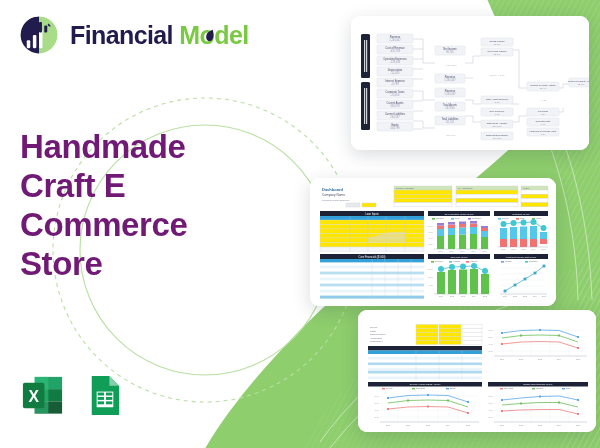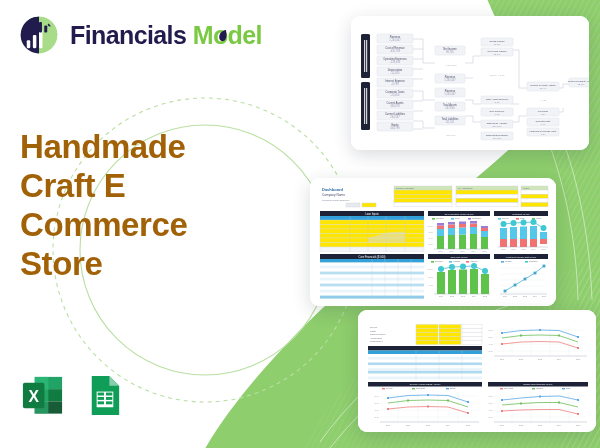--- a/index.html
+++ b/index.html
@@ -18,21 +18,21 @@
   .brand-mark{width:42px;height:42px;flex:0 0 42px;}
   .brand-text{font-size:25px;font-weight:bold;letter-spacing:-0.6px;line-height:1;white-space:nowrap;}
   .bt-dark{color:#221c4e;}
   .bt-green{color:#7ac943;}
   .bt-o{position:relative;display:inline-block;}
   .bt-o .leaf{position:absolute;left:5px;top:6px;width:9px;height:13px;}
 
   
   .headline{
     position:absolute;left:20px;top:128px;width:230px;
-    color:#a16207;font-size:33px;font-weight:bold;line-height:1.18;
+    color:#701a75;font-size:33px;font-weight:bold;line-height:1.18;
     letter-spacing:-0.4px;
   }
 
   
   .filetypes{position:absolute;left:19px;top:372px;display:flex;gap:14px;}
   .ft{width:47px;height:47px;}
 
   
   .card{
     position:absolute;background:#fff;border-radius:9px;
@@ -101,21 +101,21 @@
         <rect x="24" y="18" width="4" height="21" rx="1.2"></rect>
       </g>
       <g fill="#221c4e">
         <rect x="24" y="9" width="3.4" height="12" rx="1.1"></rect>
         <rect x="30" y="13" width="3.4" height="8" rx="1.1"></rect>
       </g>
       <circle cx="36.5" cy="12" r="2.4" fill="#221c4e"></circle>
       <path d="M24 3 A21 21 0 0 1 45 24 L41 24 A17 17 0 0 0 24 7 Z" fill="#a8dc88"></path>
     </svg>
     <div class="brand-text">
-      <span class="bt-dark">Financials</span><span>&nbsp;</span><span class="bt-green">M</span><span class="bt-green bt-o"><span>o</span><svg class="leaf" viewBox="0 0 10 14">
+      <span class="bt-dark">Financial</span><span>&nbsp;</span><span class="bt-green">M</span><span class="bt-green bt-o"><span>o</span><svg class="leaf" viewBox="0 0 10 14">
             <path d="M8.6 0.6 C3.2 2.2 0.4 6.4 1.6 10.6 C2.3 12.8 4.2 13.8 6 13.2 C8.6 12.3 9.8 8.4 9.4 4.4 C9.2 2.7 8.9 1.4 8.6 0.6 Z" fill="#221c4e"></path>
           </svg></span><span class="bt-green">del</span>
     </div>
   </div>
 
   <div class="headline">Handmade Craft E Commerce Store</div>
 
   <div class="filetypes">
     <svg class="ft" viewBox="0 0 48 48">
       <rect x="16" y="5" width="28" height="12.5" fill="#21a366"></rect>

